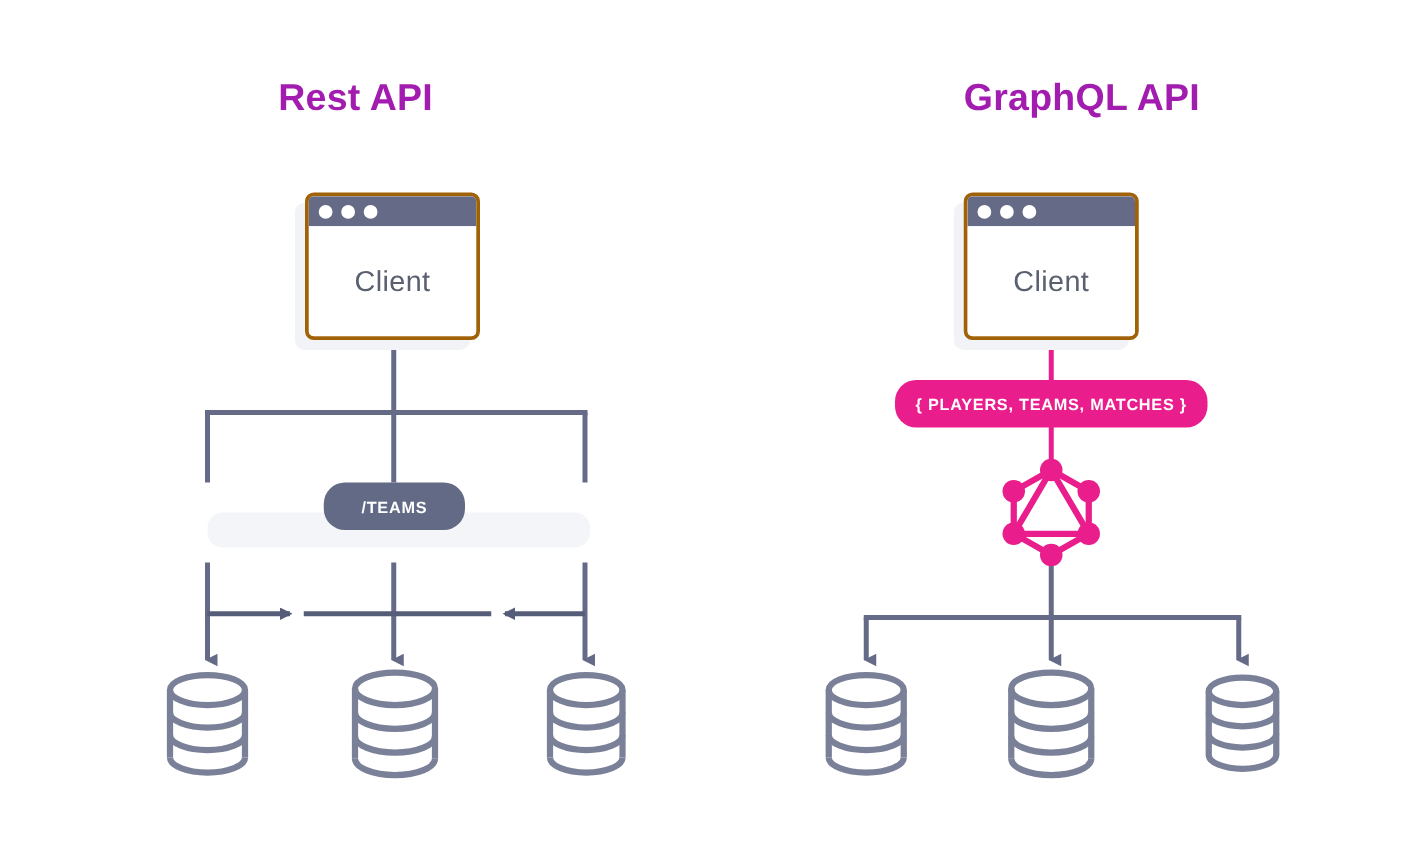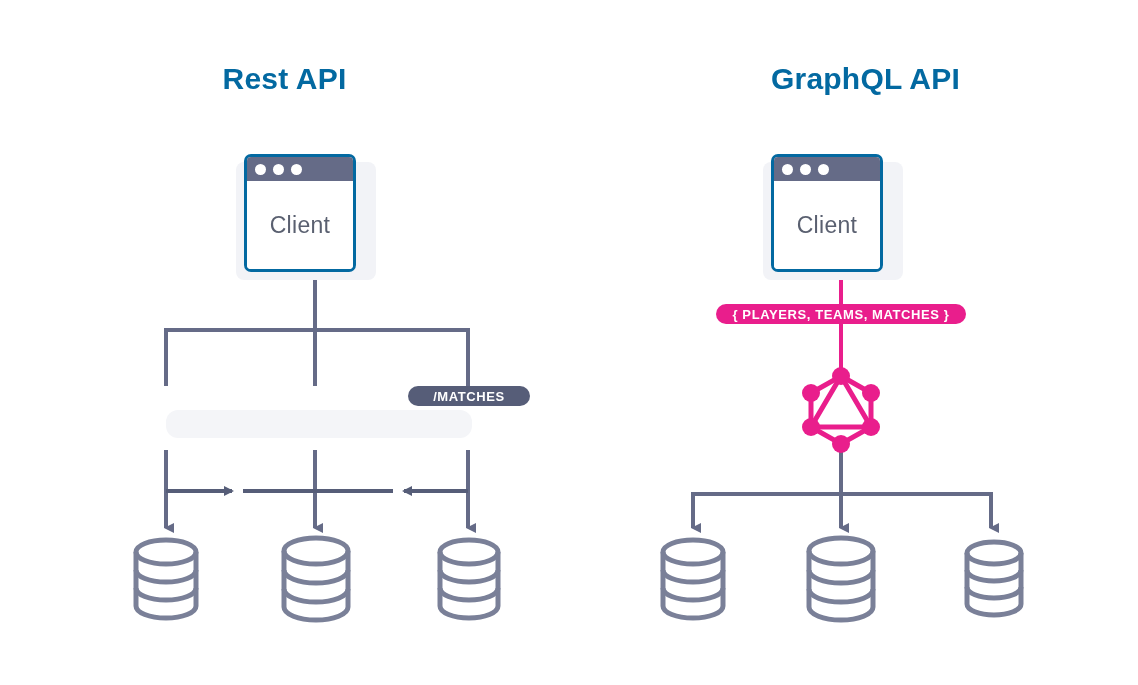--- a/index.html
+++ b/index.html
@@ -31,21 +31,21 @@
   .panel-graphql { left: 581px; }
 
   .panel-title {
     position: absolute;
     top: 62px;
     width: 100%;
     text-align: center;
     font-size: 30px;
     font-weight: bold;
     letter-spacing: 0.2px;
-    color: #0369a1;
+    color: #a21caf;
   }
 
   
   .client-wrap {
     position: absolute;
     width: 140px;
     height: 118px;
   }
   .client-shadow {
     position: absolute;
@@ -53,23 +53,23 @@
     top: 8px;
     width: 140px;
     height: 118px;
     background: #f2f3f7;
     border-radius: 8px;
   }
   .client-window {
     position: absolute;
     left: 0;
     top: 0;
-    width: 112px;
+    width: 140px;
     height: 118px;
-    border: 3px solid #0369a1;
+    border: 3px solid #a16207;
     border-radius: 7px;
     background: #ffffff;
     box-sizing: border-box;
     overflow: hidden;
   }
   .client-titlebar {
     height: 24px;
     background: #656b87;
     display: flex;
     align-items: center;
@@ -91,21 +91,21 @@
   }
   .client-label {
     font-size: 23px;
     color: #5a6070;
     letter-spacing: 0.3px;
   }
 
   
   .pill {
     position: absolute;
-    height: 20px;
+    height: 38px;
     border-radius: 17px;
     display: flex;
     align-items: center;
     justify-content: center;
     color: #ffffff;
     font-size: 13px;
     font-weight: bold;
     letter-spacing: 0.6px;
     box-sizing: border-box;
     white-space: nowrap;
@@ -196,22 +196,22 @@
         <span class="dot"></span>
       </div>
       <div class="client-body">
         <span class="client-label">Client</span>
       </div>
     </div>
   </div>
 
   <div class="pill-shadow-band" style="left:166px; top:410px; width:306px; height:28px;"></div>
 
-  <div class="pill" style="left:408px; top:386px; width:122px; background:#565d78;">
-    <span>/MATCHES</span>
+  <div class="pill" style="left:259px; top:386px; width:113px; background:#636a86;">
+    <span>/TEAMS</span>
   </div>
 
   <div class="db" style="left:130px; top:536px;">
     <svg width="72" height="86" viewBox="0 0 72 86" xmlns="http://www.w3.org/2000/svg">
       <g fill="none" stroke="#7a8098" stroke-width="5">
         <ellipse cx="36" cy="16" rx="30" ry="12"></ellipse>
         <path d="M6,16 L6,70"></path>
         <path d="M66,16 L66,70"></path>
         <path d="M6,70 a30,12 0 0 0 60,0"></path>
         <path d="M6,34 a30,12 0 0 0 60,0"></path>

